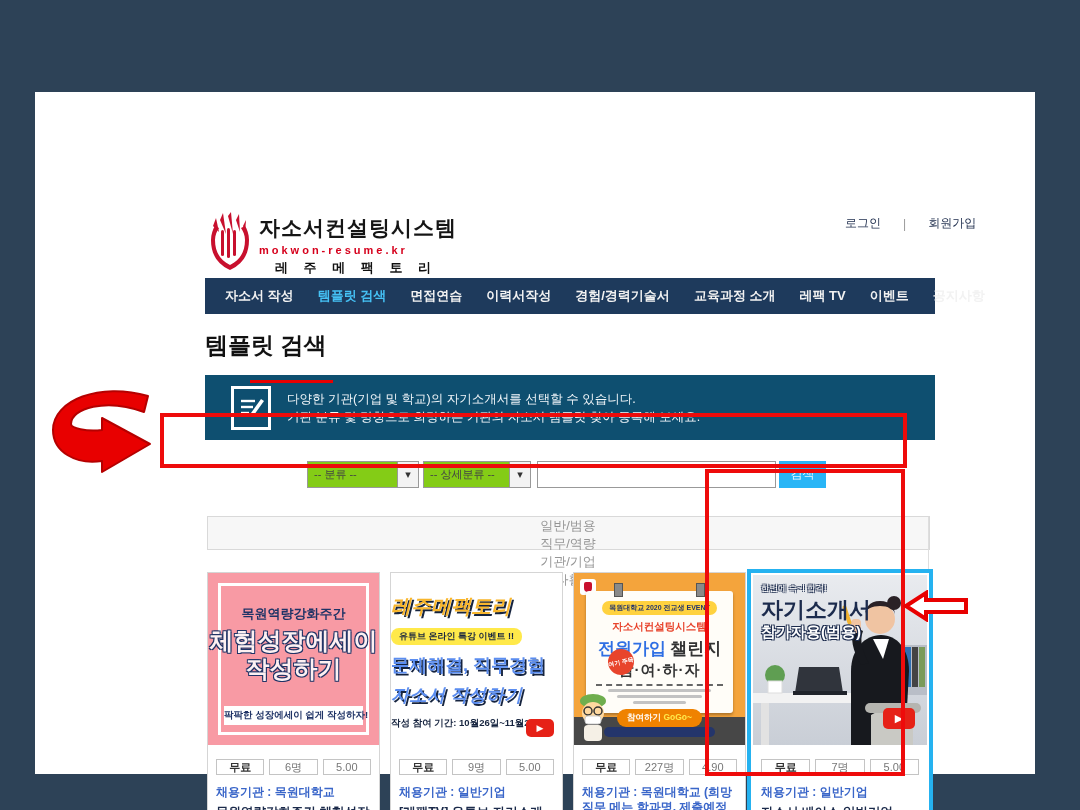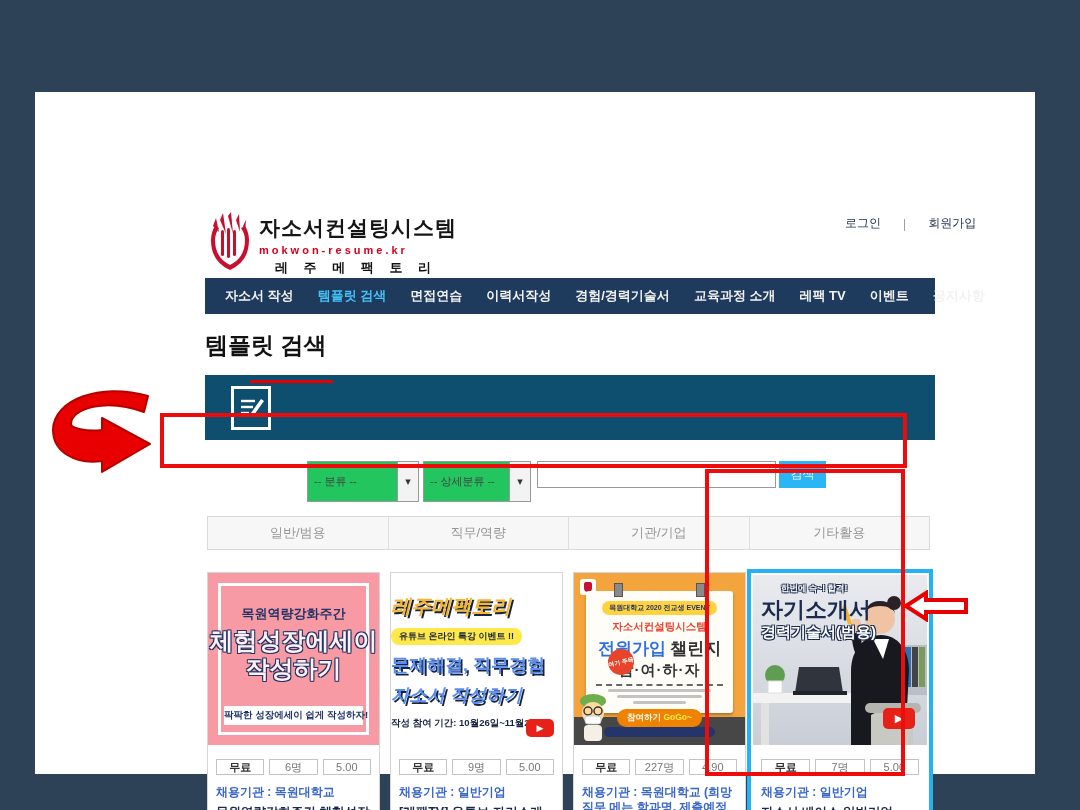--- a/index.html
+++ b/index.html
@@ -24,31 +24,31 @@
   .nav-item { color:#f2f2f2; font-size:13px; font-weight:bold; padding:0 12px; line-height:36px; cursor:pointer; white-space:nowrap; }
   .nav-item.active { color:#45c1f5; }
 
   
   .page-title { left:170px; top:238px; font-size:23px; font-weight:bold; color:#111; }
   .banner { left:170px; top:283px; width:730px; height:65px; background:#0e4f70; display:flex; align-items:center; }
   .banner-icon { width:40px; height:44px; border:3px solid #fff; margin-left:26px; flex:none; display:flex; align-items:center; justify-content:center; }
   .banner-text { margin-left:16px; color:#f2f7fa; font-size:12.5px; line-height:18px; }
 
   
-  .sel { top:369px; height:41px; background:#22c55e; border:1px solid #999; display:flex; align-items:stretch; cursor:pointer; }
+  .sel { top:369px; height:27px; background:#84cc16; border:1px solid #999; display:flex; align-items:stretch; cursor:pointer; }
   .sel-label { font-size:11px; color:#444; padding:0 6px; display:flex; align-items:center; flex:1; white-space:nowrap; }
   .sel-arrow { width:21px; border-left:1px solid #999; background:#f3f3f3; display:flex; align-items:center; justify-content:center; font-size:11px; color:#333; }
   .sel1 { left:272px; width:112px; }
   .sel2 { left:388px; width:108px; }
   .search-input { left:502px; top:369px; width:239px; height:27px; border:1px solid #999; font-size:12px; padding:0 6px; }
   .search-btn { left:744px; top:369px; width:47px; height:27px; background:#29b5f6; color:#e8f7ff; font-size:12px; border:none; cursor:pointer; }
 
   
   .tabs-annot { left:160px; top:413px; width:747px; height:55px; border:4px solid #ee0b0b; }
-  .tabs { left:172px; top:424px; width:723px; height:34px; display:flex; border:1px solid #d9d9d9; background:#f7f7f7; }
+  .tabs { left:172px; top:424px; width:723px; height:34px; display:flex; border:1px solid #d9d9d9; background:#f7f7f7;flex-direction:column; }
   .tab { flex:1; display:flex; align-items:center; justify-content:center; font-size:13px; color:#959595; border-right:1px solid #dedede; cursor:pointer; }
   .tab:last-child { border-right:none;text-align:center; }
 
   
   .card { top:480px; width:173px; height:283px; background:#fff; border:1px solid #d5d5d5; }
   .card1 { left:172px; } .card2 { left:355px; } .card3 { left:538px; }
   .thumb { position:relative; width:100%; height:172px; overflow:hidden; }
   .stats { display:flex; gap:5px; margin:14px 8px 0 8px; }
   .stat { flex:1; height:16px; border:1px solid #c4c4c4; display:flex; align-items:center; justify-content:center; font-size:11px; color:#777; }
   .stat.price { color:#333; font-weight:bold; }
@@ -91,21 +91,21 @@
   .t3-btn .gg { color:#ffe94a; }
   .t3-footbar { position:absolute; left:30px; right:30px; bottom:8px; height:10px; background:#24356b; border-radius:5px; }
   .burst { position:absolute; left:34px; top:76px; width:26px; height:26px; background:#e8442c; border-radius:50%; color:#fff; font-size:6px; font-weight:bold; display:flex; align-items:center; justify-content:center; text-align:center; transform:rotate(-12deg); line-height:7px; }
   .univ-chip { position:absolute; left:6px; top:6px; width:16px; height:16px; background:#fff; border-radius:3px; display:flex; align-items:center; justify-content:center; }
   .univ-chip::after { content:""; width:8px; height:10px; background:#c8102e; border-radius:2px 2px 4px 4px; }
 
   
   .card4-annot { left:705px; top:469px; width:200px; height:307px; border:4px solid #ee0b0b; }
   .card4 { left:712px; top:477px; width:186px; height:289px; border:4px solid #25b2f0; background:#fff; padding:2px; display:flex; flex-direction:column; }
   .card4 .thumb { height:170px; flex:none; }
-  .t4-tag { position:absolute; left:8px; top:8px; font-size:8.5px; font-weight:bold; color:#fff; text-shadow:1px 1px 0 #1c2b4d,-1px -1px 0 #1c2b4d,1px -1px 0 #1c2b4d,-1px 1px 0 #1c2b4d;margin-left:20px; }
+  .t4-tag { position:absolute; left:8px; top:8px; font-size:8.5px; font-weight:normal; color:#fff; text-shadow:1px 1px 0 #1c2b4d,-1px -1px 0 #1c2b4d,1px -1px 0 #1c2b4d,-1px 1px 0 #1c2b4d; }
   .t4-l1 { position:absolute; left:8px; top:20px; font-size:22px; font-weight:900; color:#1c2b4d; }
   .t4-l2 { position:absolute; left:8px; top:48px; font-size:15px; font-weight:bold; color:#fff; text-shadow:1px 1px 0 #1c2b4d,-1px -1px 0 #1c2b4d,1px -1px 0 #1c2b4d,-1px 1px 0 #1c2b4d; }
 
   
   .red-line { left:250px; top:380px; width:83px; height:3px; background:#e80000; }
   .arrow-left-curved { left:48px; top:388px; }
   .arrow-right-outline { left:903px; top:590px; }
 </style>
 </head>
 <body>
@@ -153,20 +153,24 @@
     <div class="abs banner">
       <div class="banner-icon">
         <svg width="26" height="28" viewBox="0 0 26 28">
           <g stroke="#fff" stroke-width="2.4" fill="none">
             <line x1="3" y1="7" x2="17" y2="7"></line>
               <line x1="3" y1="13" x2="15" y2="13"></line>
               <line x1="3" y1="19" x2="11" y2="19"></line>
           </g>
           <path d="M13 19 L23 5 L26 7 L16 21 L12 23 Z" fill="#fff"></path>
         </svg>
+      </div>
+      <div class="banner-text">
+        <div>다양한 기관(기업 및 학교)의 자기소개서를 선택할 수 있습니다.</div>
+        <div>기관 분류 및 명칭으로 희망하는 기관의 자소서 템플릿 찾아 등록해 보세요.</div>
       </div>
     </div>
 
     <div class="abs sel sel1">
       <div class="sel-label">-- 분류 --</div>
       <div class="sel-arrow">▾</div>
     </div>
     <div class="abs sel sel2">
       <div class="sel-label">-- 상세분류 --</div>
       <div class="sel-arrow">▾</div>
@@ -287,21 +291,21 @@
           <path d="M112 40 C112 28 142 28 142 40 C142 34 138 26 127 26 C116 26 112 34 112 40 Z" fill="#2a2126"></path>
           <circle cx="141" cy="28" r="7" fill="#2a2126"></circle>
           <path d="M108 90 C100 76 96 62 102 52 L110 56 C106 66 110 78 116 88 Z" fill="#17191e"></path>
           <rect x="98" y="44" width="10" height="14" rx="4" fill="#f0c4a2"></rect>
           <rect x="92" y="30" width="4" height="20" rx="2" fill="#f2b330" transform="rotate(-18 94 40)"></rect>
           <path d="M118 170 L118 140 C130 132 150 132 160 142 L160 170 Z" fill="#c9c9c4"></path>
           <rect x="112" y="128" width="56" height="10" rx="5" fill="#b5b5b0"></rect>
         </svg>
         <div class="t4-tag">한번에 슥~! 합격!</div>
         <div class="t4-l1">자기소개서</div>
-        <div class="t4-l2">경력기술서(범용)</div>
+        <div class="t4-l2">참가자용(범용)</div>
         <div class="yt yt-lg">▶</div>
       </div>
       <div class="stats">
         <div class="stat price">무료</div>
         <div class="stat">7명</div>
         <div class="stat">5.00</div>
       </div>
       <div class="org">채용기관 : 일반기업</div>
       <div class="ctitle">자소서 베이스 일반기업 4Factors</div>
 

